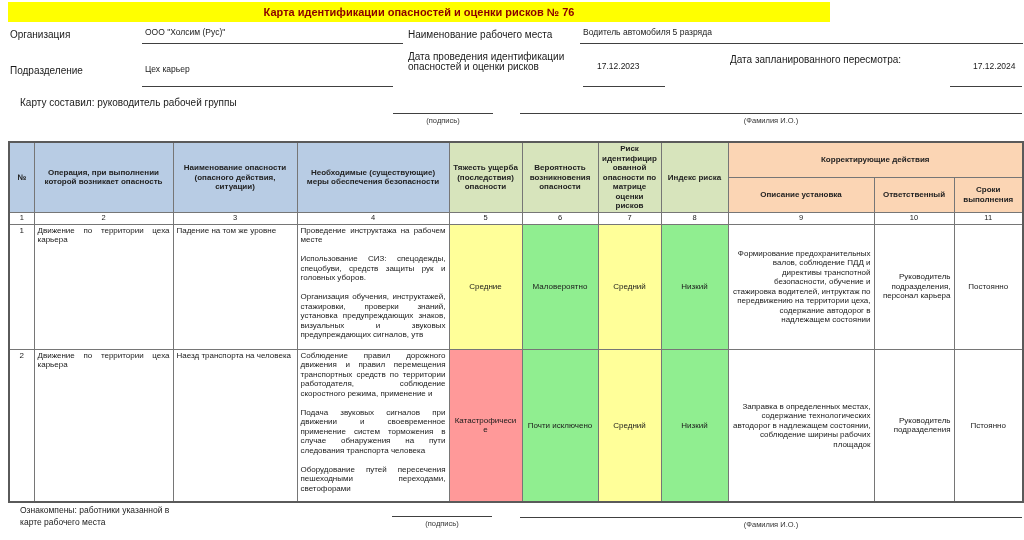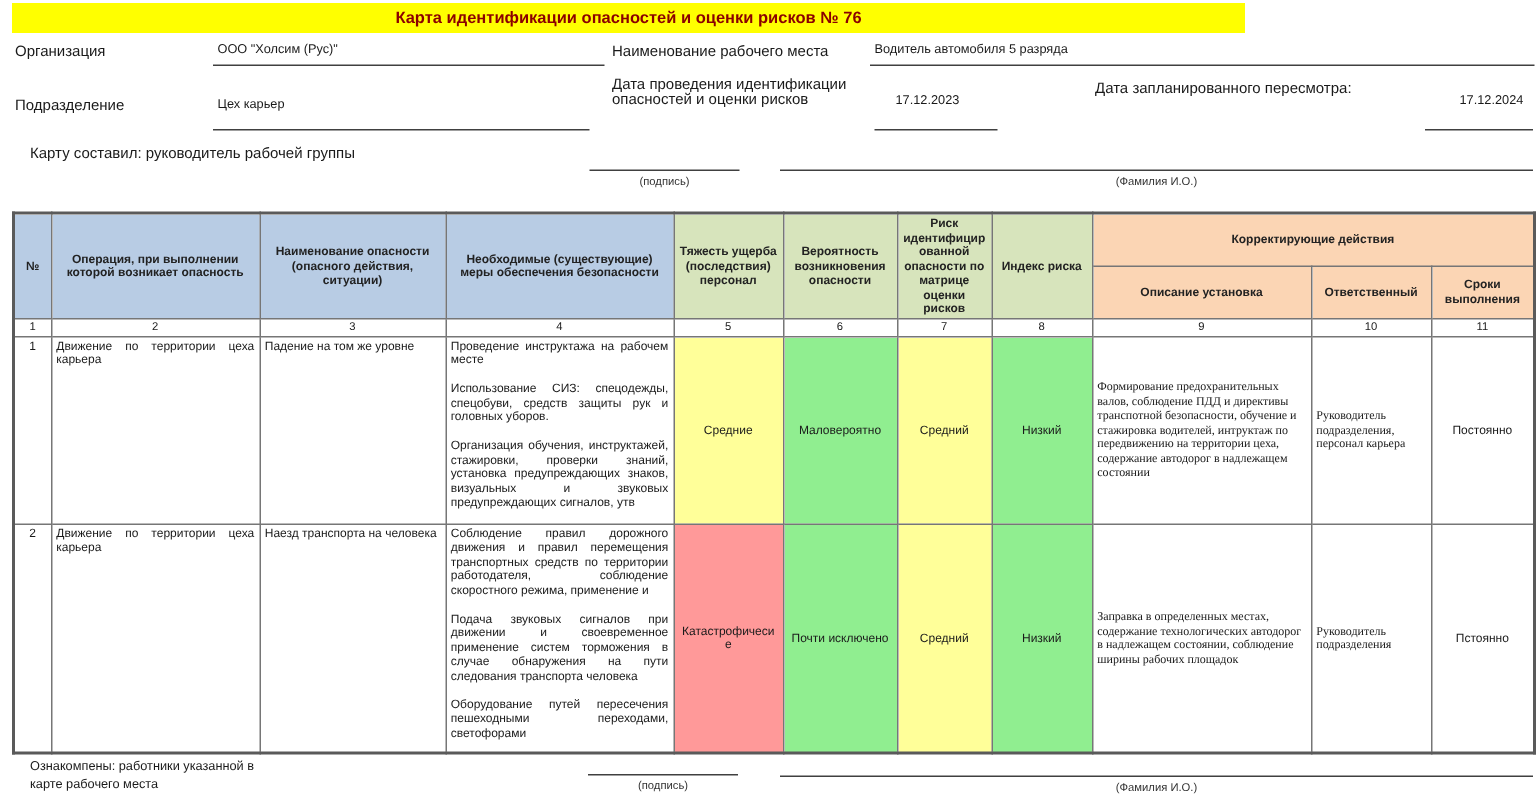--- a/index.html
+++ b/index.html
@@ -34,21 +34,21 @@
   .hdr-orange{background:#FBD5B4;}
   tr.hdr-a{height:30px;}
   tr.hdr-b{height:29px;}
   tr.num-row{height:12px;}
   tr.num-row td{font-size:7.5px;text-align:center;padding:0;vertical-align:middle;background:#fff;}
   tr.row-1{height:125px;}
   tr.row-2{height:153px;}
   td.cell-num{vertical-align:top;text-align:center;}
   td.cell-left{vertical-align:top;text-align:justify;white-space:pre-line;}
   td.cell-mid{vertical-align:middle;text-align:center;}
-  td.cell-mid-left{vertical-align:middle;text-align:left;white-space:pre-line;font-family:Liberation Serif, serif;}
+  td.cell-mid-left{vertical-align:middle;text-align:right;white-space:pre-line;}
   .break{overflow-wrap:break-word;word-wrap:break-word;}
 </style>
 </head>
 <body>
 
 <div class="abs banner">
   <span>Карта идентификации опасностей и оценки рисков № 76</span>
 </div>
 
 <div class="abs lbl" style="left:10px;top:30px;">Организация</div>
@@ -88,21 +88,21 @@
     <col style="width:146px">
       <col style="width:80px">
       <col style="width:69px">
   </colgroup>
   <tbody>
       <tr class="hdr-a">
     <th class="hdr-blue" rowspan="2">№</th>
     <th class="hdr-blue" rowspan="2">Операция, при выполнении которой возникает опасность</th>
     <th class="hdr-blue" rowspan="2">Наименование опасности (опасного действия, ситуации)</th>
     <th class="hdr-blue" rowspan="2">Необходимые (существующие) меры обеспечения безопасности</th>
-    <th class="hdr-green" rowspan="2">Тяжесть ущерба (последствия) персонал</th>
+    <th class="hdr-green" rowspan="2">Тяжесть ущерба (последствия) опасности</th>
     <th class="hdr-green" rowspan="2">Вероятность возникновения опасности</th>
     <th class="hdr-green break" rowspan="2">Риск идентифицированной опасности по матрице оценки рисков</th>
     <th class="hdr-green" rowspan="2">Индекс риска</th>
     <th class="hdr-orange" colspan="3">Корректирующие действия</th>
   </tr>
   <tr class="hdr-b">
     <th class="hdr-orange">Описание установка</th>
     <th class="hdr-orange">Ответственный</th>
     <th class="hdr-orange">Сроки выполнения</th>
   </tr>

